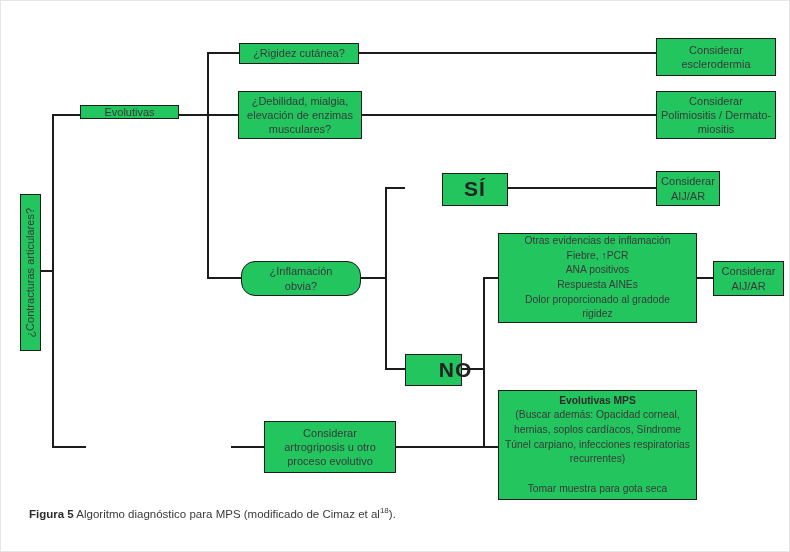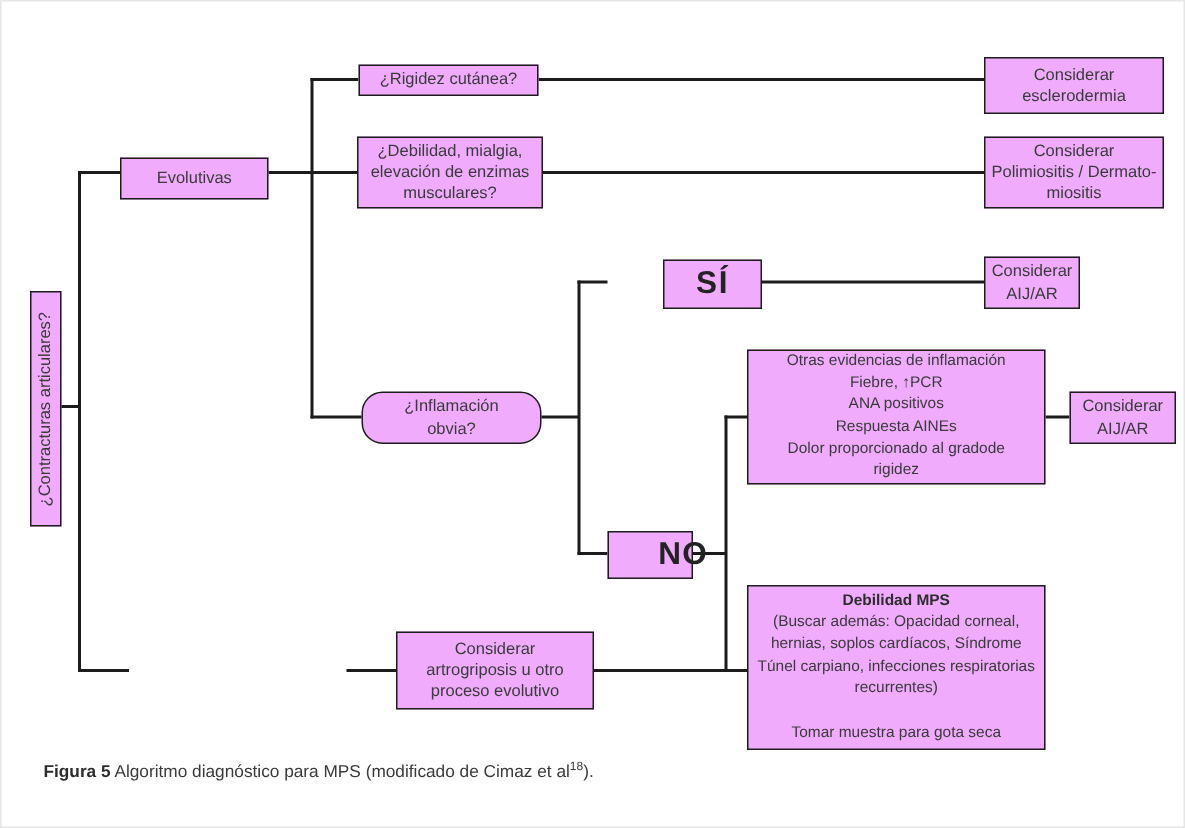--- a/index.html
+++ b/index.html
@@ -11,21 +11,21 @@
     border: 1px solid #e6e6e6;
     box-sizing: border-box;
     font-family: "Liberation Sans", "DejaVu Sans", sans-serif;
     color: #3a3a3a;
     overflow: hidden;
   }
   .node {
     position: absolute;
     box-sizing: border-box;
     border: 1.5px solid #1c1c1c;
-    background: #f0abfc;
+    background: #22c55e;
     display: flex;
     align-items: center;
     justify-content: center;
     text-align: center;
     white-space: pre-line;
     font-size: 11px;
     line-height: 1.28;
     color: #3a3a3a;
     z-index: 2;
   }
@@ -84,21 +84,21 @@
   <div class="line" style="left:482px; top:276px; width:15px;  height:2px;"></div>
   <div class="line" style="left:696px; top:276px; width:16px;  height:2px;"></div>
   <div class="line" style="left:51px;  top:445px; width:34px;  height:2px;"></div>
   <div class="line" style="left:230px; top:445px; width:33px;  height:2px;"></div>
   <div class="line" style="left:395px; top:445px; width:102px; height:2px;"></div>
 
   <div class="node vertical" style="left:19px; top:193px; width:21px; height:157px;">
     <span>¿Contracturas articulares?</span>
   </div>
 
-  <div class="node" style="left:79px; top:104px; width:99px; height:28px;">Evolutivas</div>
+  <div class="node" style="left:79px; top:104px; width:99px; height:14px;">Evolutivas</div>
 
   <div class="node" style="left:238px; top:42px; width:120px; height:21px;">¿Rigidez cutánea?</div>
 
   <div class="node" style="left:655px; top:37px; width:120px; height:38px;">Considerar
 esclerodermia</div>
 
   <div class="node" style="left:237px; top:90px; width:124px; height:48px;">¿Debilidad, mialgia,
 elevación de enzimas
 musculares?</div>
 
@@ -121,21 +121,21 @@
 Dolor proporcionado al gradode
 rigidez</div>
 
   <div class="node" style="left:712px; top:260px; width:71px; height:35px;">Considerar
 AIJ/AR</div>
 
   <div class="node decision" style="left:404px; top:353px; width:57px; height:32px;padding-left:44px;">NO</div>
 
   <div class="node small" style="left:497px; top:389px; width:199px; height:110px;">
     <div class="mps-inner">
-      <div class="mps-title">Debilidad MPS</div>
+      <div class="mps-title">Evolutivas MPS</div>
       <div class="mps-body">(Buscar además: Opacidad corneal,
 hernias, soplos cardíacos, Síndrome
 Túnel carpiano, infecciones respiratorias
 recurrentes)
 
 Tomar muestra para gota seca</div>
     </div>
   </div>
 
 

